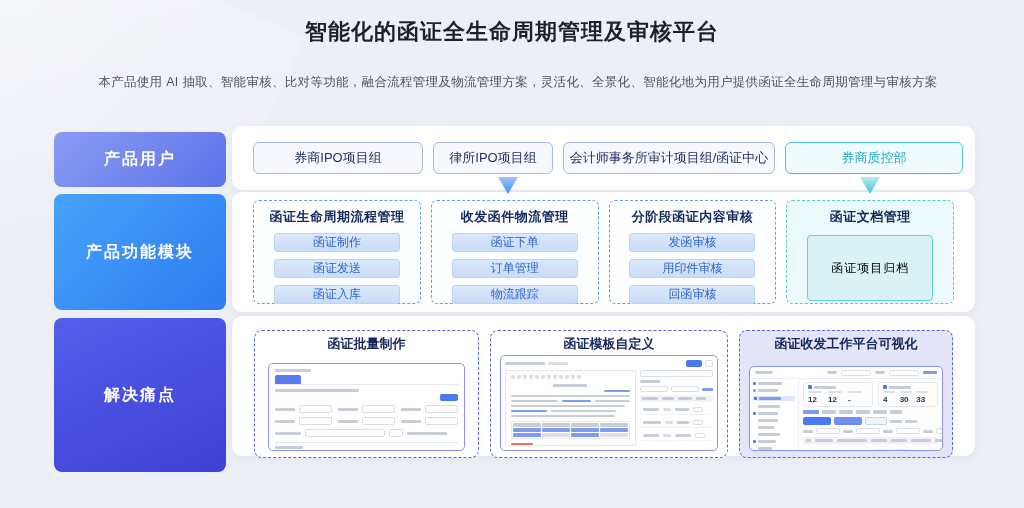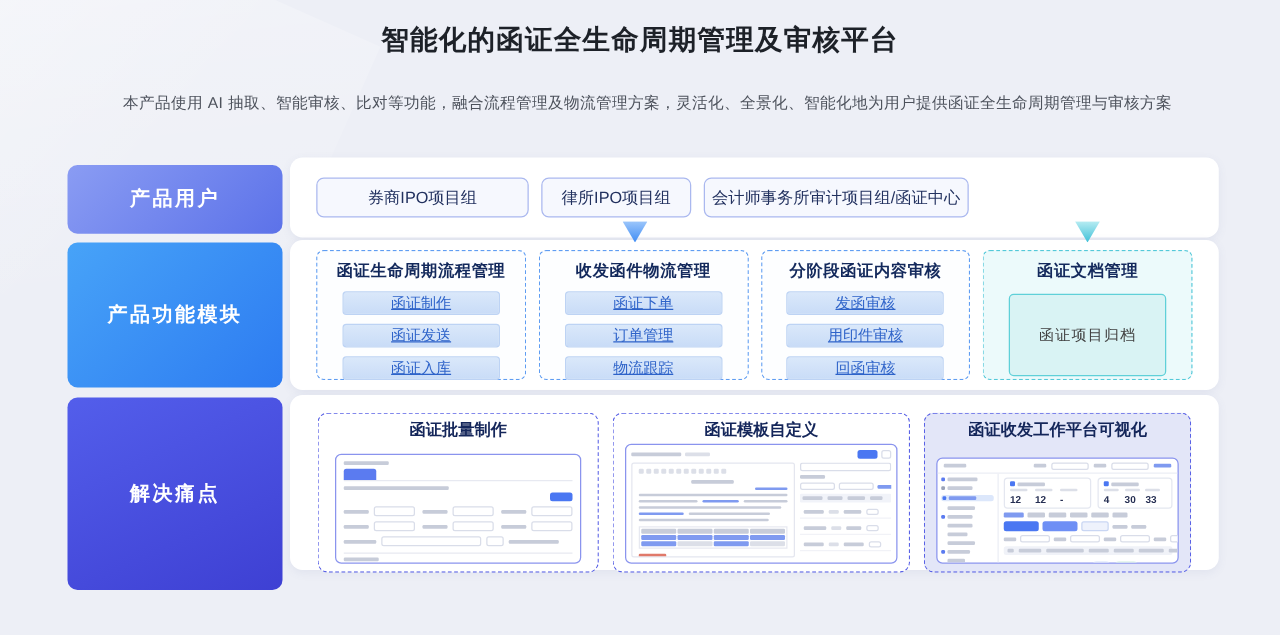--- a/index.html
+++ b/index.html
@@ -34,25 +34,25 @@
   .arrow{position:absolute;width:20px;height:17px;clip-path:polygon(0 0,100% 0,50% 100%);z-index:4;}
   .arrow-blue{left:498px;top:177px;background:linear-gradient(#9cc6fb,#3f8cf4);}
   .arrow-teal{left:860px;top:177px;background:linear-gradient(#b7ecf2,#3ec0d8);}
 
   .panel-modules{top:192px;height:120px;display:flex;gap:10px;padding:8px 21px;}
   .mgroup{flex:1;border:1px dashed #5f9df2;border-radius:6px;background:#fdfeff;display:flex;
           flex-direction:column;align-items:center;padding-top:7px;gap:7px;box-sizing:border-box;min-width:0;}
   .mgroup .g-title{font-size:13px;font-weight:bold;color:#13295c;letter-spacing:.5px;}
   .mbtn{display:flex;align-items:center;justify-content:center;font-size:12px;color:#2e63c9;
         background:linear-gradient(#dae8fa,#c9dcf7);border:1px solid #bdd3f4;border-radius:3px;
-        width:126px;height:19px;box-sizing:border-box;flex:none;text-decoration:underline;}
+        width:126px;height:19px;box-sizing:border-box;flex:none;}
   .mgroup.teal{border-color:#54c9d9;background:#ecfafb;}
   .archive-box{width:124px;height:64px;margin-top:2px;border:1px solid #5fd0d8;background:#d9f3f4;
                border-radius:4px;display:flex;align-items:center;justify-content:center;
-               font-size:12px;color:#404040;letter-spacing:1px;}
+               font-size:12px;color:#000000;letter-spacing:1px;}
 
   .panel-pain{top:316px;height:140px;display:flex;gap:11px;padding:14px 22px;}
   .pcard{border:1px dashed #5a62e6;border-radius:8px;background:#fff;padding:4px 9px 6px;
          display:flex;flex-direction:column;box-sizing:border-box;height:128px;}
   .pcard.purple{background:#e3e6f8;}
   .pcard .c-title{text-align:center;font-size:13px;font-weight:bold;color:#14265a;height:18px;line-height:18px;flex:none;}
   .c1{width:225px;} .c2{width:238px;} .c3{width:214px;gap:11px;}
 
   .mock{border:1px solid #8a94ee;border-radius:5px;background:#fff;position:relative;overflow:hidden;
         box-sizing:border-box;}
@@ -96,20 +96,23 @@
   </div>
   <div class="row-panel panel-users">
     <div class="chip" style="width:170px">
       <span>券商IPO项目组</span>
     </div>
     <div class="chip" style="width:120px">
       <span>律所IPO项目组</span>
     </div>
     <div class="chip" style="width:212px">
       <span>会计师事务所审计项目组/函证中心</span>
+    </div>
+    <div class="chip teal" style="width:178px">
+      <span>券商质控部</span>
     </div>
   </div>
 
   <div class="arrow arrow-blue"></div>
   <div class="arrow arrow-teal"></div>
 
   <div class="row-label label-modules">
     <span>产品功能模块</span>
   </div>
   <div class="row-panel panel-modules">

